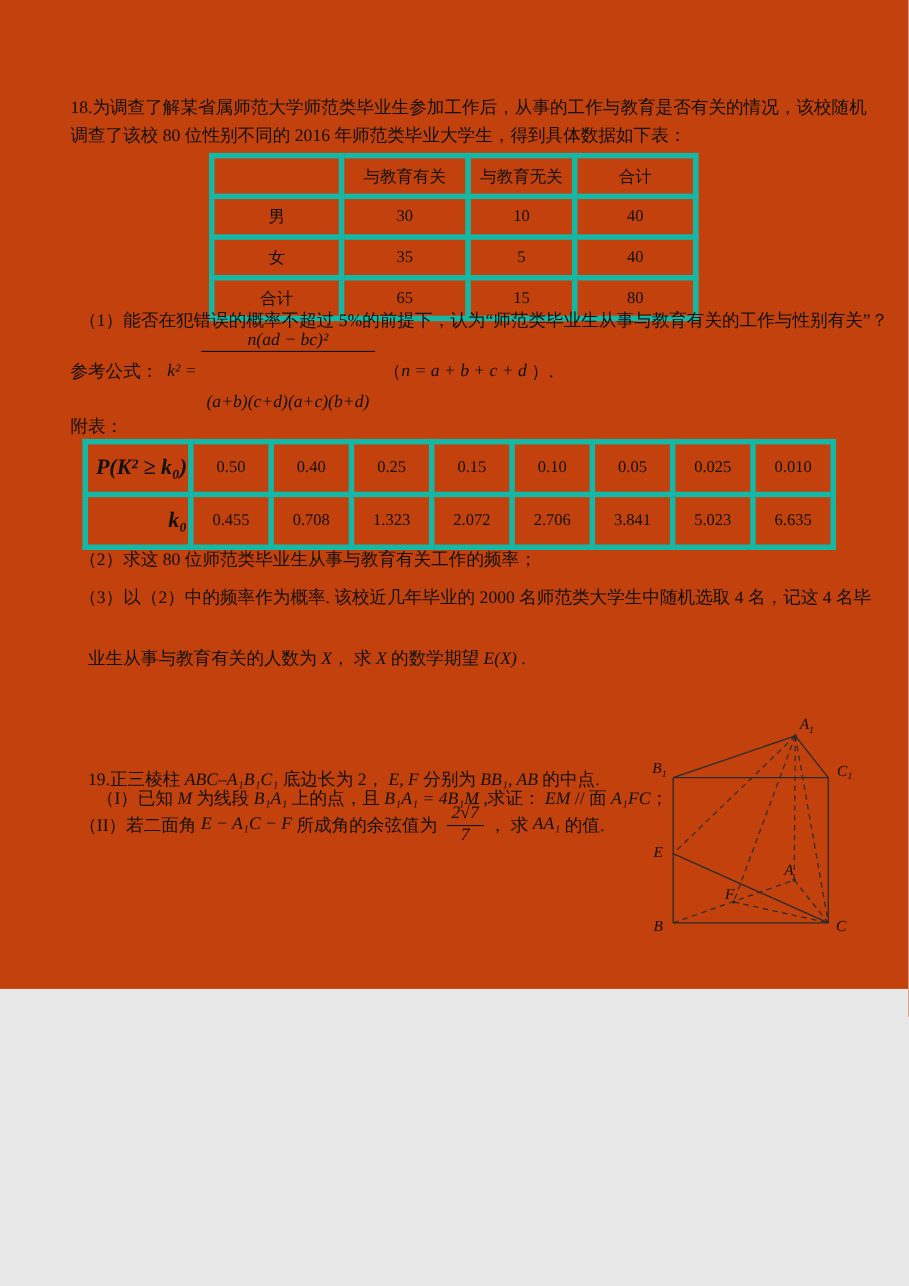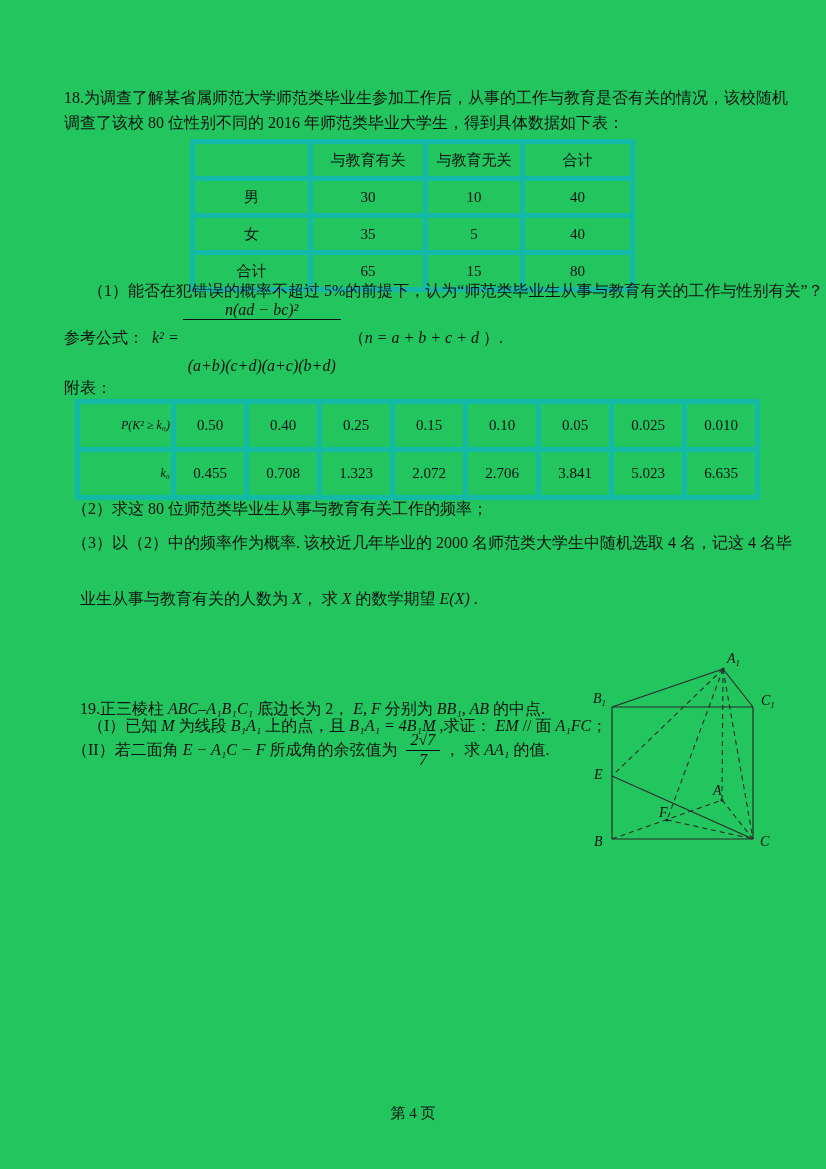--- a/index.html
+++ b/index.html
@@ -1,33 +1,33 @@
 <!DOCTYPE html>
 <html><head>
 <meta charset="utf-8">
 <style>
   html,body{margin:0;padding:0;background:#e8e8e8;}
   .page{
-    position:relative;width:826px;height:1169px;background:#22c55e;
+    position:relative;width:826px;height:899px;background:#c2410c;
     margin:0 auto;overflow:hidden;color:#111;
     font-family:"Liberation Serif","DejaVu Serif",serif;font-size:16px;
   }
   .abs{position:absolute;white-space:pre;}
   .mline{display:flex;align-items:center;white-space:pre;}
   .math{font-style:italic;text-align:right;}
   .frac{display:inline-block;vertical-align:middle;text-align:center;line-height:1.15;margin:0 4px;}
   .frac .num{display:block;border-bottom:1.2px solid #111;padding:0 5px;}
   .frac .den{display:block;padding:0 5px;}
   .ovl{text-decoration:overline;}
   table{border-collapse:collapse;table-layout:fixed;}
   td{border:5px solid #14b8a6;text-align:center;vertical-align:middle;
      font-family:"Liberation Serif","DejaVu Serif",serif;}
   .t1 td{height:30px;font-size:15px;}
   .t2 td{height:41px;font-size:15px;}
-  .t2 td.mhead{font-size:12px;}
+  .t2 td.mhead{font-size:20px;font-weight:bold;}
   .footer{position:absolute;left:0;width:826px;text-align:center;font-size:15px;}
   svg .edge{stroke:#2b2b2b;stroke-width:1.2;fill:none;}
   svg .dashed{stroke-dasharray:5 4;stroke-width:1.1;}
   svg text{font-family:"Liberation Serif","DejaVu Serif",serif;font-style:italic;
            font-size:14px;fill:#111;}
   svg .sub{font-size:9px;}
 </style>
 </head>
 <body>
 
@@ -57,21 +57,21 @@
       <td>40</td>
     </tr>
     <tr>
       <td>合计</td>
       <td>65</td>
       <td>15</td>
       <td>80</td>
     </tr>
   </tbody></table>
 
-  <div class="abs" style="left:72px;top:281px;margin-left:16px;">（1）能否在犯错误的概率不超过 5%的前提下，认为“师范类毕业生从事与教育有关的工作与性别有关”？</div>
+  <div class="abs" style="left:72px;top:281px;">（1）能否在犯错误的概率不超过 5%的前提下，认为“师范类毕业生从事与教育有关的工作与性别有关”？</div>
 
   <div class="abs mline" style="left:64px;top:312px;height:52px;">
     <span>参考公式：  </span>
     <span class="math">k² =</span>
     <span class="frac math">
       <span class="num">n(ad − bc)²</span>
       <span class="den">(a+b)(c+d)(a+c)(b+d)</span>
     </span>
     <span> （</span>
     <span class="math">n = a + b + c + d</span>

